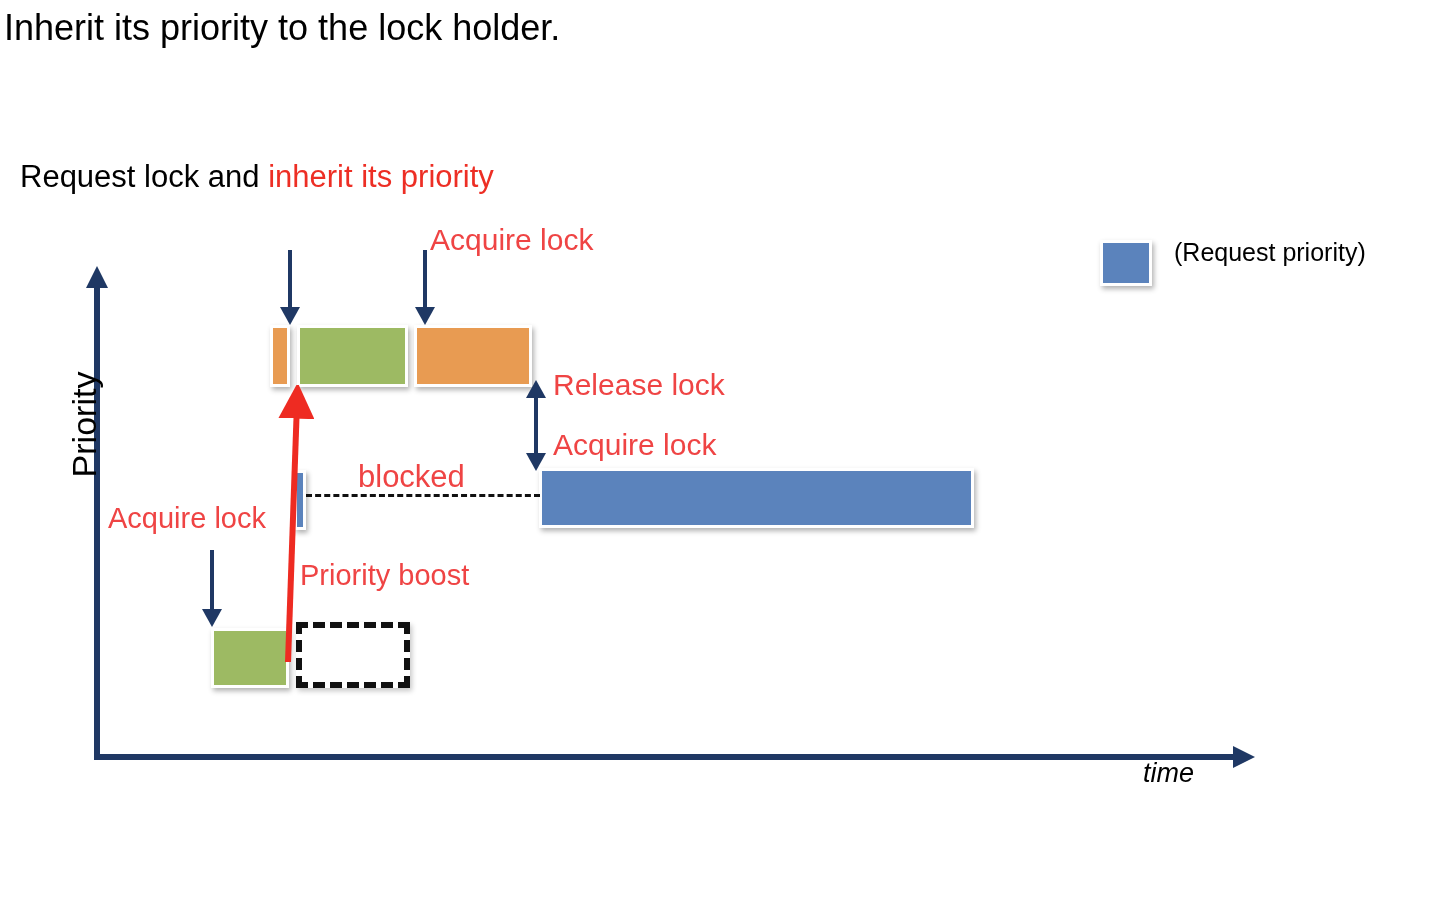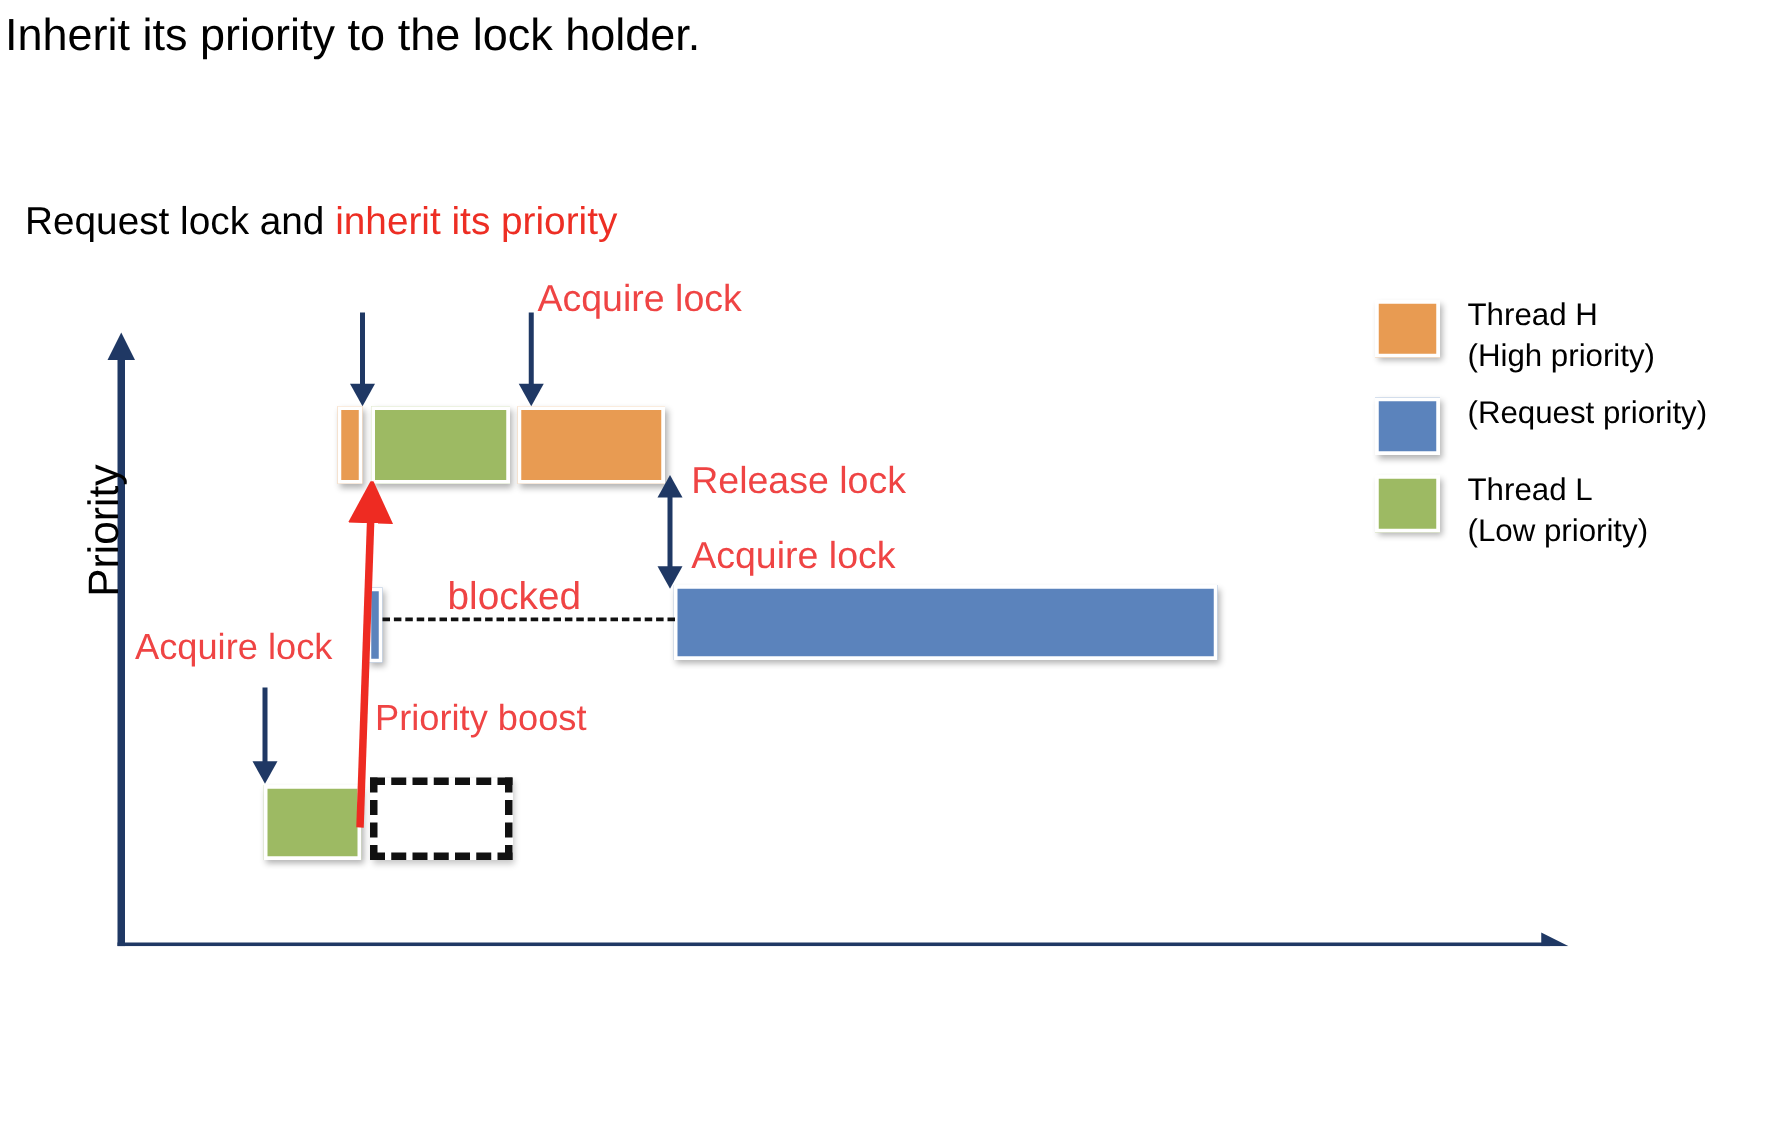--- a/index.html
+++ b/index.html
@@ -7,21 +7,21 @@
     padding: 0;
     background: #ffffff;
   }
   body {
     font-family: "Liberation Sans", sans-serif;
     color: #000000;
   }
   #slide {
     position: relative;
     width: 1430px;
-    height: 757px;
+    height: 902px;
     background: #ffffff;
     overflow: hidden;
   }
   .abs { position: absolute; }
 
   
   .slide-title {
     left: 4px;
     top: 6px;
     font-size: 36px;
@@ -205,38 +205,24 @@
       <marker id="redhead" markerWidth="6" markerHeight="6" refX="2.6" refY="3" orient="auto" markerUnits="strokeWidth">
         <path d="M0,0 L6,3 L0,6 z" fill="#EE2B22"></path>
       </marker>
     </defs>
     <line x1="16" y1="277" x2="25" y2="18" stroke="#EE2B22" stroke-width="6" marker-end="url(#redhead)"></line>
   </svg>
   <div class="abs lbl lbl-boost">Priority boost</div>
 
   <div class="abs legend">
 
-    <div class="legend-row">
-      <div class="legend-swatch" style="background:#E89B52;"></div>
-      <div class="legend-text">
-        <div>Thread H</div>
-        <div>(High priority)</div>
-      </div>
-    </div>
 
     <div class="legend-row">
       <div class="legend-swatch" style="background:#5B83BC;"></div>
       <div class="legend-text">
         <div>(Request priority)</div>
       </div>
     </div>
 
-    <div class="legend-row">
-      <div class="legend-swatch" style="background:#9DBA63;"></div>
-      <div class="legend-text">
-        <div>Thread L</div>
-        <div>(Low priority)</div>
-      </div>
-    </div>
 
   </div>
 
 </div>
 
 </body></html>

